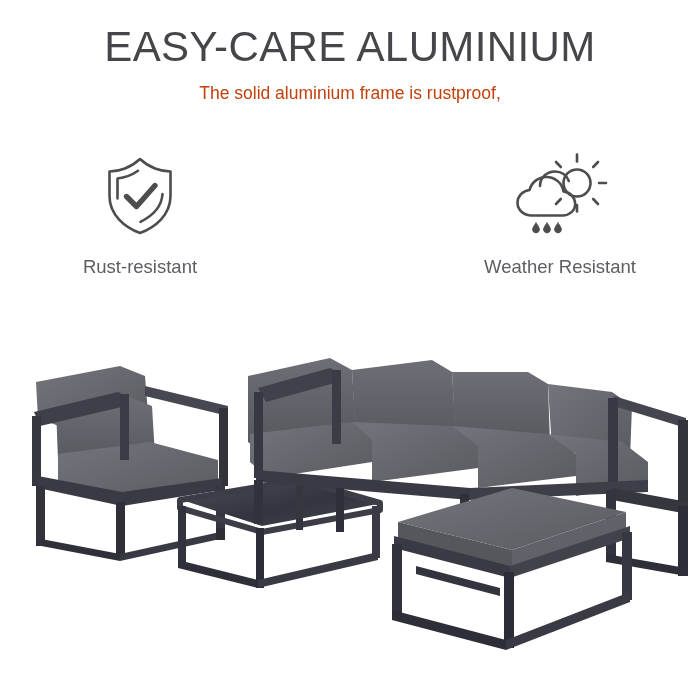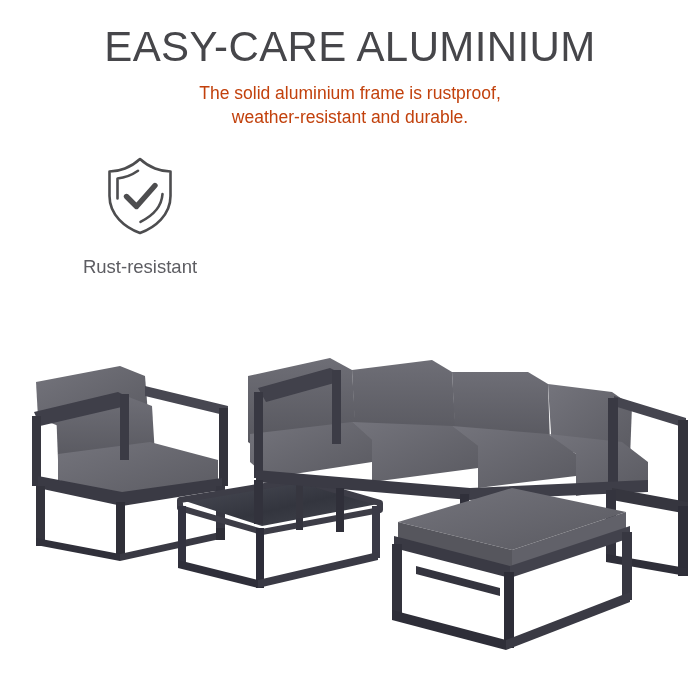--- a/index.html
+++ b/index.html
@@ -39,41 +39,73 @@
 </style>
 </head>
 <body>
 
 <div class="stage">
 
   <div class="header">
     <div class="title">EASY-CARE ALUMINIUM</div>
     <div class="subtitle">
       <div>The solid aluminium frame is rustproof,</div>
-      <div>weather-resistant and durable.</div>
     </div>
   </div>
 
   <div class="features">
 
     <div class="feature">
       <div class="ico">
         <svg width="84" height="84" viewBox="0 0 84 84" fill="none" stroke="#4d4d4f" stroke-width="2.6" stroke-linecap="round" stroke-linejoin="round">
           <path d="M42 5 C 33 13.5, 21 17.5, 11.5 17.5 L 11.5 42
                    C 11.5 61, 27 73.5, 42 79
                    C 57 73.5, 72.5 61, 72.5 42 L 72.5 17.5
                    C 63 17.5, 51 13.5, 42 5 Z"></path>
           <path d="M19.5 44.5 L 19.5 24.5 C 26.5 23.8, 34 21, 40 16.8"></path>
           <path d="M64.5 40 C 63.6 53.5, 53 62.6, 42.5 67.8"></path>
           <path d="M28.5 42.5 L 38.5 52.5 L 57 31.5" stroke-width="5.4"></path>
         </svg>
       </div>
       <div class="flabel">Rust-resistant</div>
     </div>
 
+    <div class="feature">
+      <div class="ico">
+        <svg width="98" height="86" viewBox="0 0 98 86" fill="none" stroke="#4d4d4f" stroke-width="2.6" stroke-linecap="round" stroke-linejoin="round">
+
+          <circle cx="66" cy="30" r="13.5"></circle>
+
+          <line x1="66" y1="8.5" x2="66" y2="1.5"></line>
+          <line x1="82.2" y1="14" x2="87" y2="9"></line>
+          <line x1="88" y1="30" x2="95" y2="30"></line>
+          <line x1="82.2" y1="46" x2="87" y2="51"></line>
+          <line x1="66" y1="52" x2="66" y2="58.5"></line>
+          <line x1="49.8" y1="46" x2="45" y2="51"></line>
+          <line x1="49.8" y1="14" x2="45" y2="9"></line>
+
+          <path d="M29 33 C 29 24.5, 36 18.5, 44 18.5 C 50.5 18.5, 55.8 22.3, 57.8 28"></path>
+
+          <path d="M20.5 62.5 C 12.5 62.5, 6.5 56.8, 6.5 49.8
+                   C 6.5 43.2, 11.8 37.6, 18.6 37
+                   C 20.4 29.4, 27.3 24, 35.4 24
+                   C 44.1 24, 51.3 30.2, 52.4 38.4
+                   C 59.2 39.2, 64.2 44.6, 64.2 51
+                   C 64.2 57.4, 58.6 62.5, 51.6 62.5 Z"></path>
+
+          <path d="M25 70 C 25 70, 21.6 74.2, 21.6 76.4 C 21.6 78.3, 23.1 79.8, 25 79.8
+                   C 26.9 79.8, 28.4 78.3, 28.4 76.4 C 28.4 74.2, 25 70, 25 70 Z" fill="#4d4d4f" stroke-width="1"></path>
+          <path d="M36 70 C 36 70, 32.6 74.2, 32.6 76.4 C 32.6 78.3, 34.1 79.8, 36 79.8
+                   C 37.9 79.8, 39.4 78.3, 39.4 76.4 C 39.4 74.2, 36 70, 36 70 Z" fill="#4d4d4f" stroke-width="1"></path>
+          <path d="M47 70 C 47 70, 43.6 74.2, 43.6 76.4 C 43.6 78.3, 45.1 79.8, 47 79.8
+                   C 48.9 79.8, 50.4 78.3, 50.4 76.4 C 50.4 74.2, 47 70, 47 70 Z" fill="#4d4d4f" stroke-width="1"></path>
+        </svg>
+      </div>
+      <div class="flabel">Weather Resistant</div>
+    </div>
 
 
   </div>
 
   <div class="photo">
     <svg width="700" height="330" viewBox="0 0 700 330">
       <defs>
         <linearGradient id="gCush" x1="0" y1="0" x2="0" y2="1">
           <stop offset="0%" stop-color="#6e6e76"></stop>
           <stop offset="100%" stop-color="#55555c"></stop>

